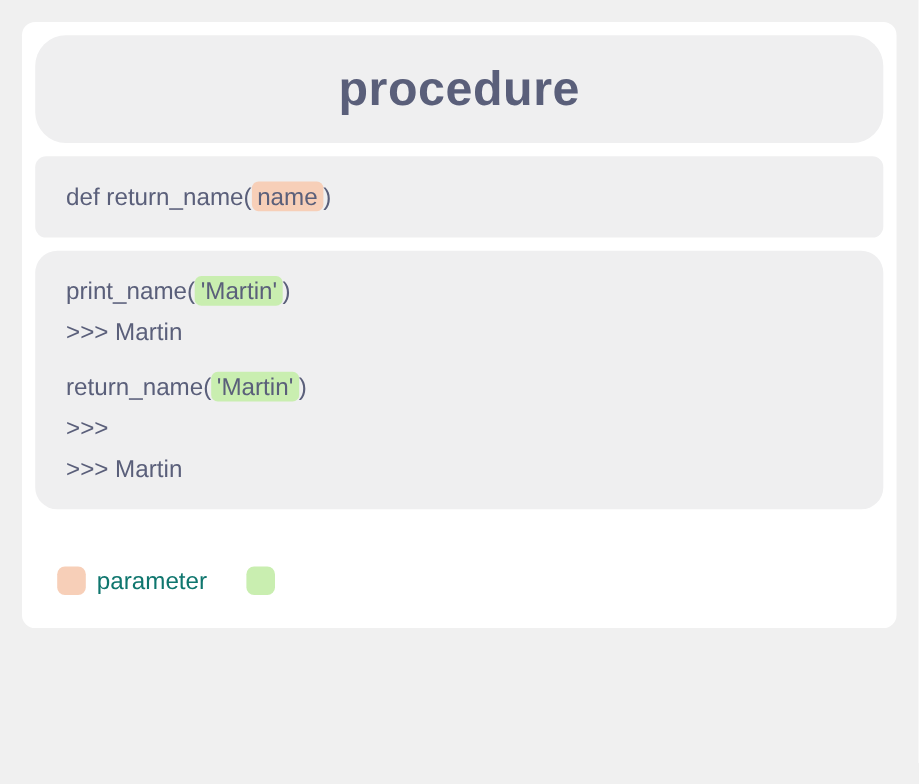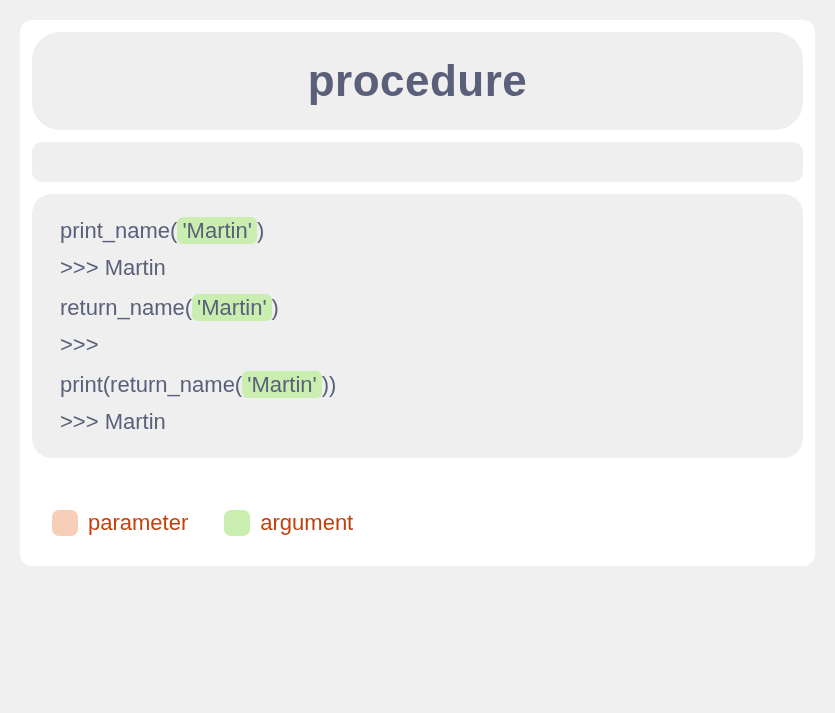--- a/index.html
+++ b/index.html
@@ -52,21 +52,21 @@
     border-radius: 20px;
     padding: 18px 28px;
     margin-bottom: 12px;
   }
   .exec-line {
     font-size: 22px;
     line-height: 1.7;
     color: #5a5f7a;
     font-weight: 500;
   }
-  .mt { margin-top: 2px; }
+  .mt { margin-top: 12px; }
   .hl-param {
     background: #f7cfb8;
     border-radius: 6px;
     padding: 1px 5px;
   }
   .hl-arg {
     background: #c9eeb0;
     border-radius: 6px;
     padding: 1px 5px;
   }
@@ -78,56 +78,55 @@
   }
   .swatch {
     width: 26px;
     height: 26px;
     border-radius: 7px;
   }
   .swatch.param { background: #f7cfb8; }
   .swatch.arg { background: #c9eeb0; }
   .legend-label {
     font-size: 22px;
-    color: #c2410c;
+    color: #0f766e;
     font-weight: 500;
     margin-right: 26px;
   }
 </style>
 </head>
 <body>
 
 <div class="container">
 
   <div class="row">
     <div class="col header-col">
       <h1>procedure</h1>
     </div>
   </div>
 
   <div class="row">
     <div class="col code-col">
+      <div class="code-line">
+        <span>def return_name(</span><span class="hl-param">name</span><span>)</span>
+      </div>
     </div>
   </div>
 
   <div class="full-row">
     <div class="exec-line">
       <span>print_name(</span><span class="hl-arg">'Martin'</span><span>)</span>
     </div>
     <div class="exec-line">&gt;&gt;&gt; Martin</div>
     <div class="exec-line mt">
       <span>return_name(</span><span class="hl-arg">'Martin'</span><span>)</span>
     </div>
     <div class="exec-line">&gt;&gt;&gt;</div>
-    <div class="exec-line mt">
-      <span>print(return_name(</span><span class="hl-arg">'Martin'</span><span>))</span>
-    </div>
     <div class="exec-line">&gt;&gt;&gt; Martin</div>
   </div>
 
   <div class="legend">
     <div class="swatch param"></div>
     <span class="legend-label">parameter</span>
     <div class="swatch arg"></div>
-    <span class="legend-label">argument</span>
   </div>
 
 </div>
 
 </body></html>

